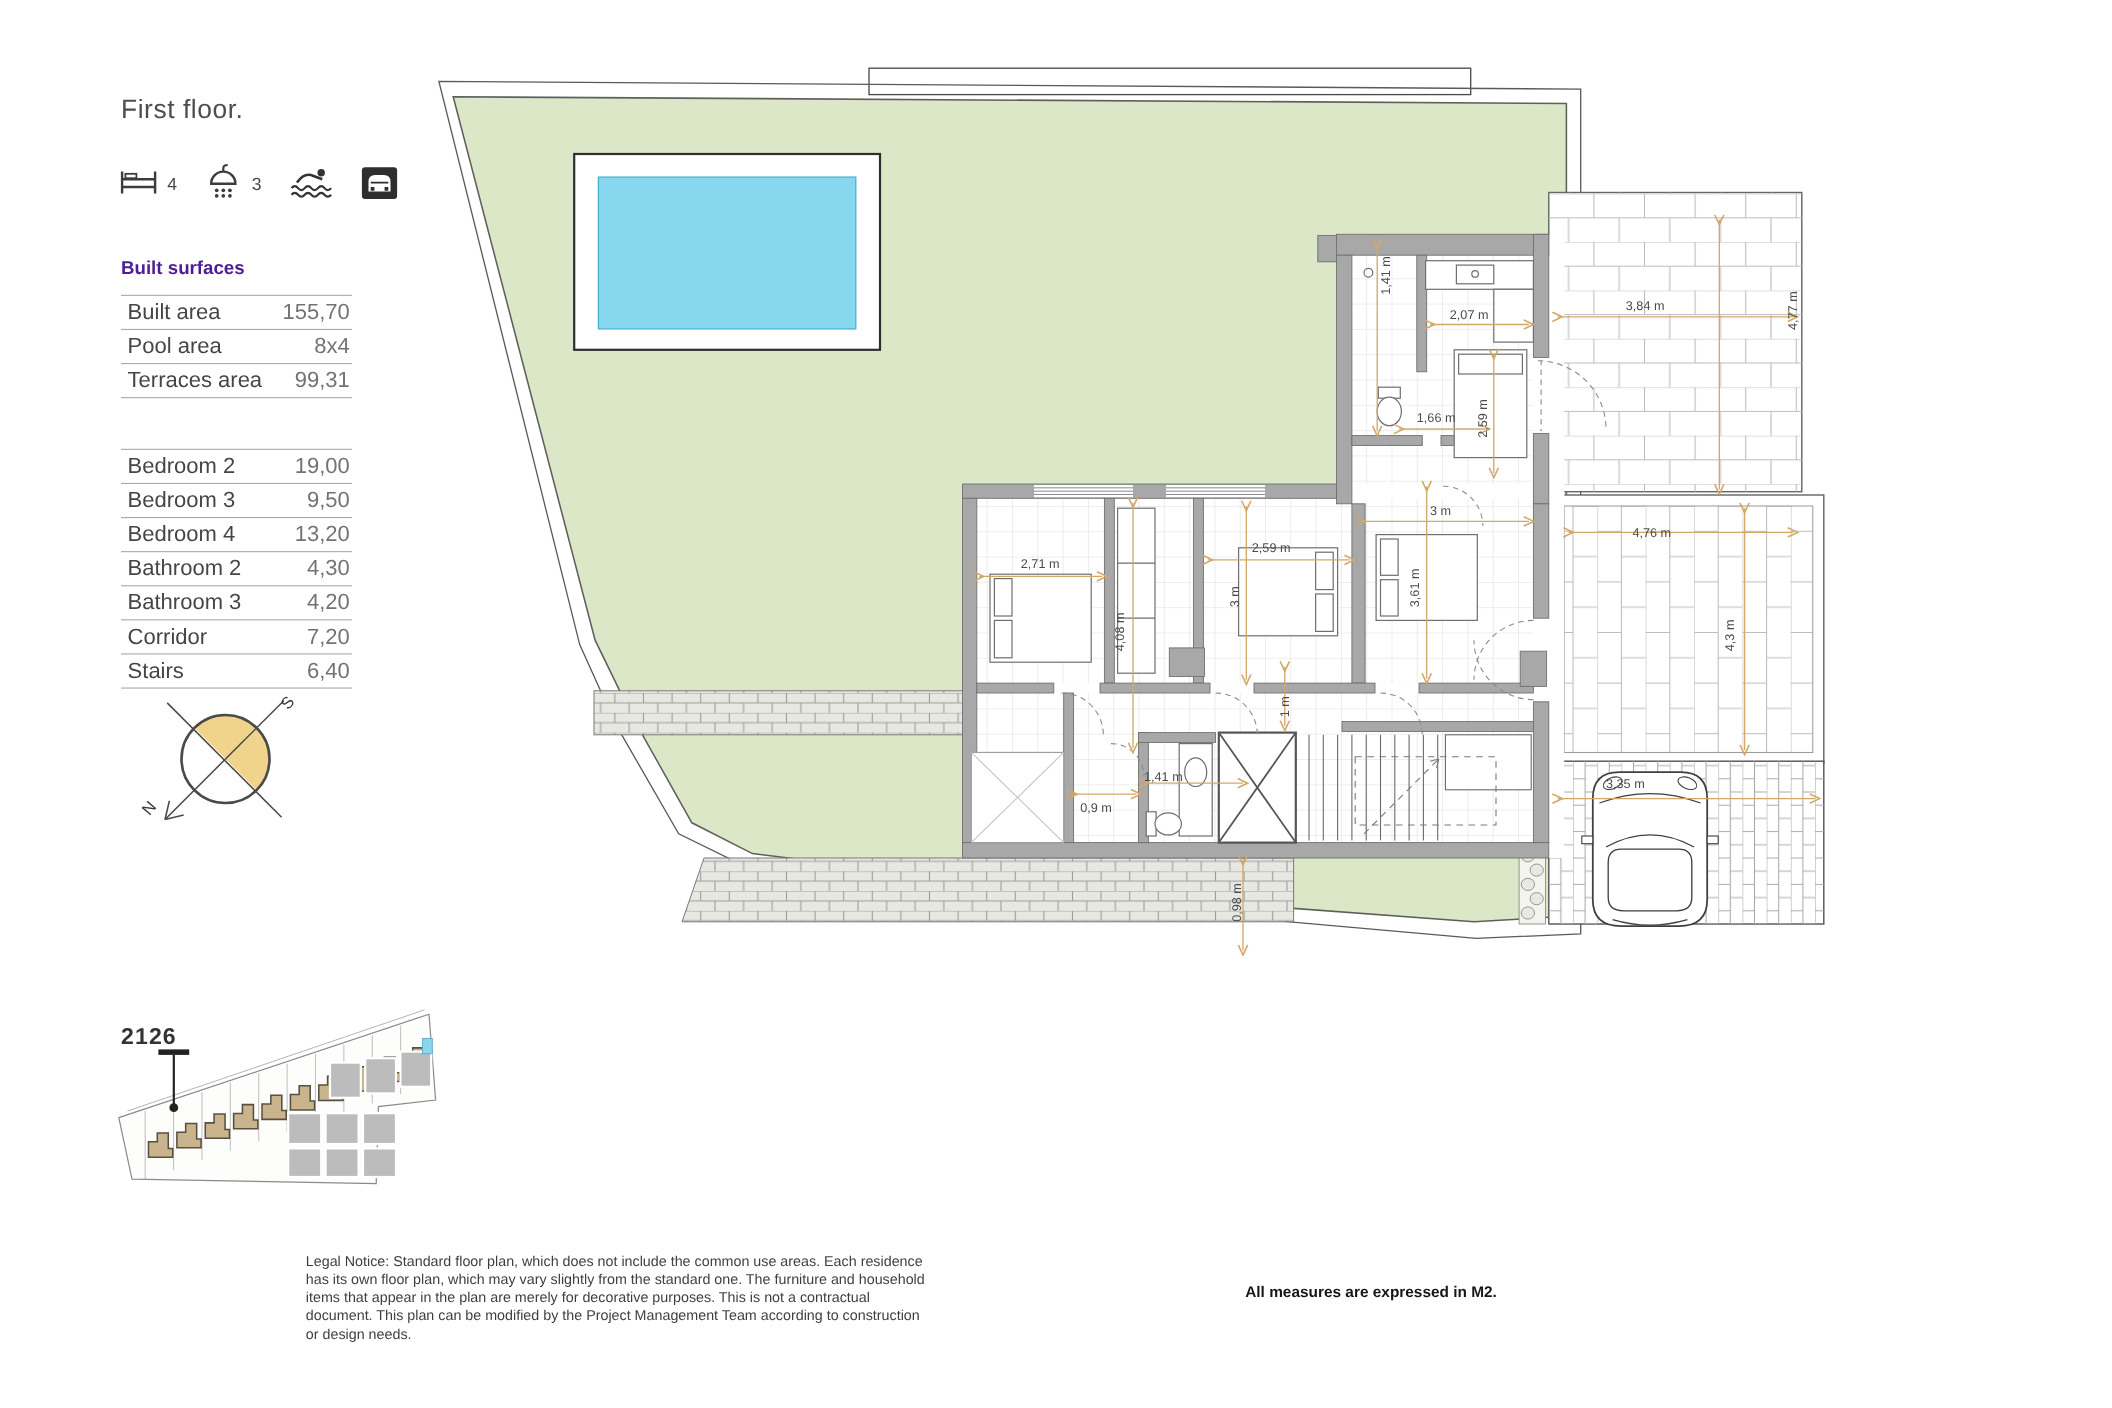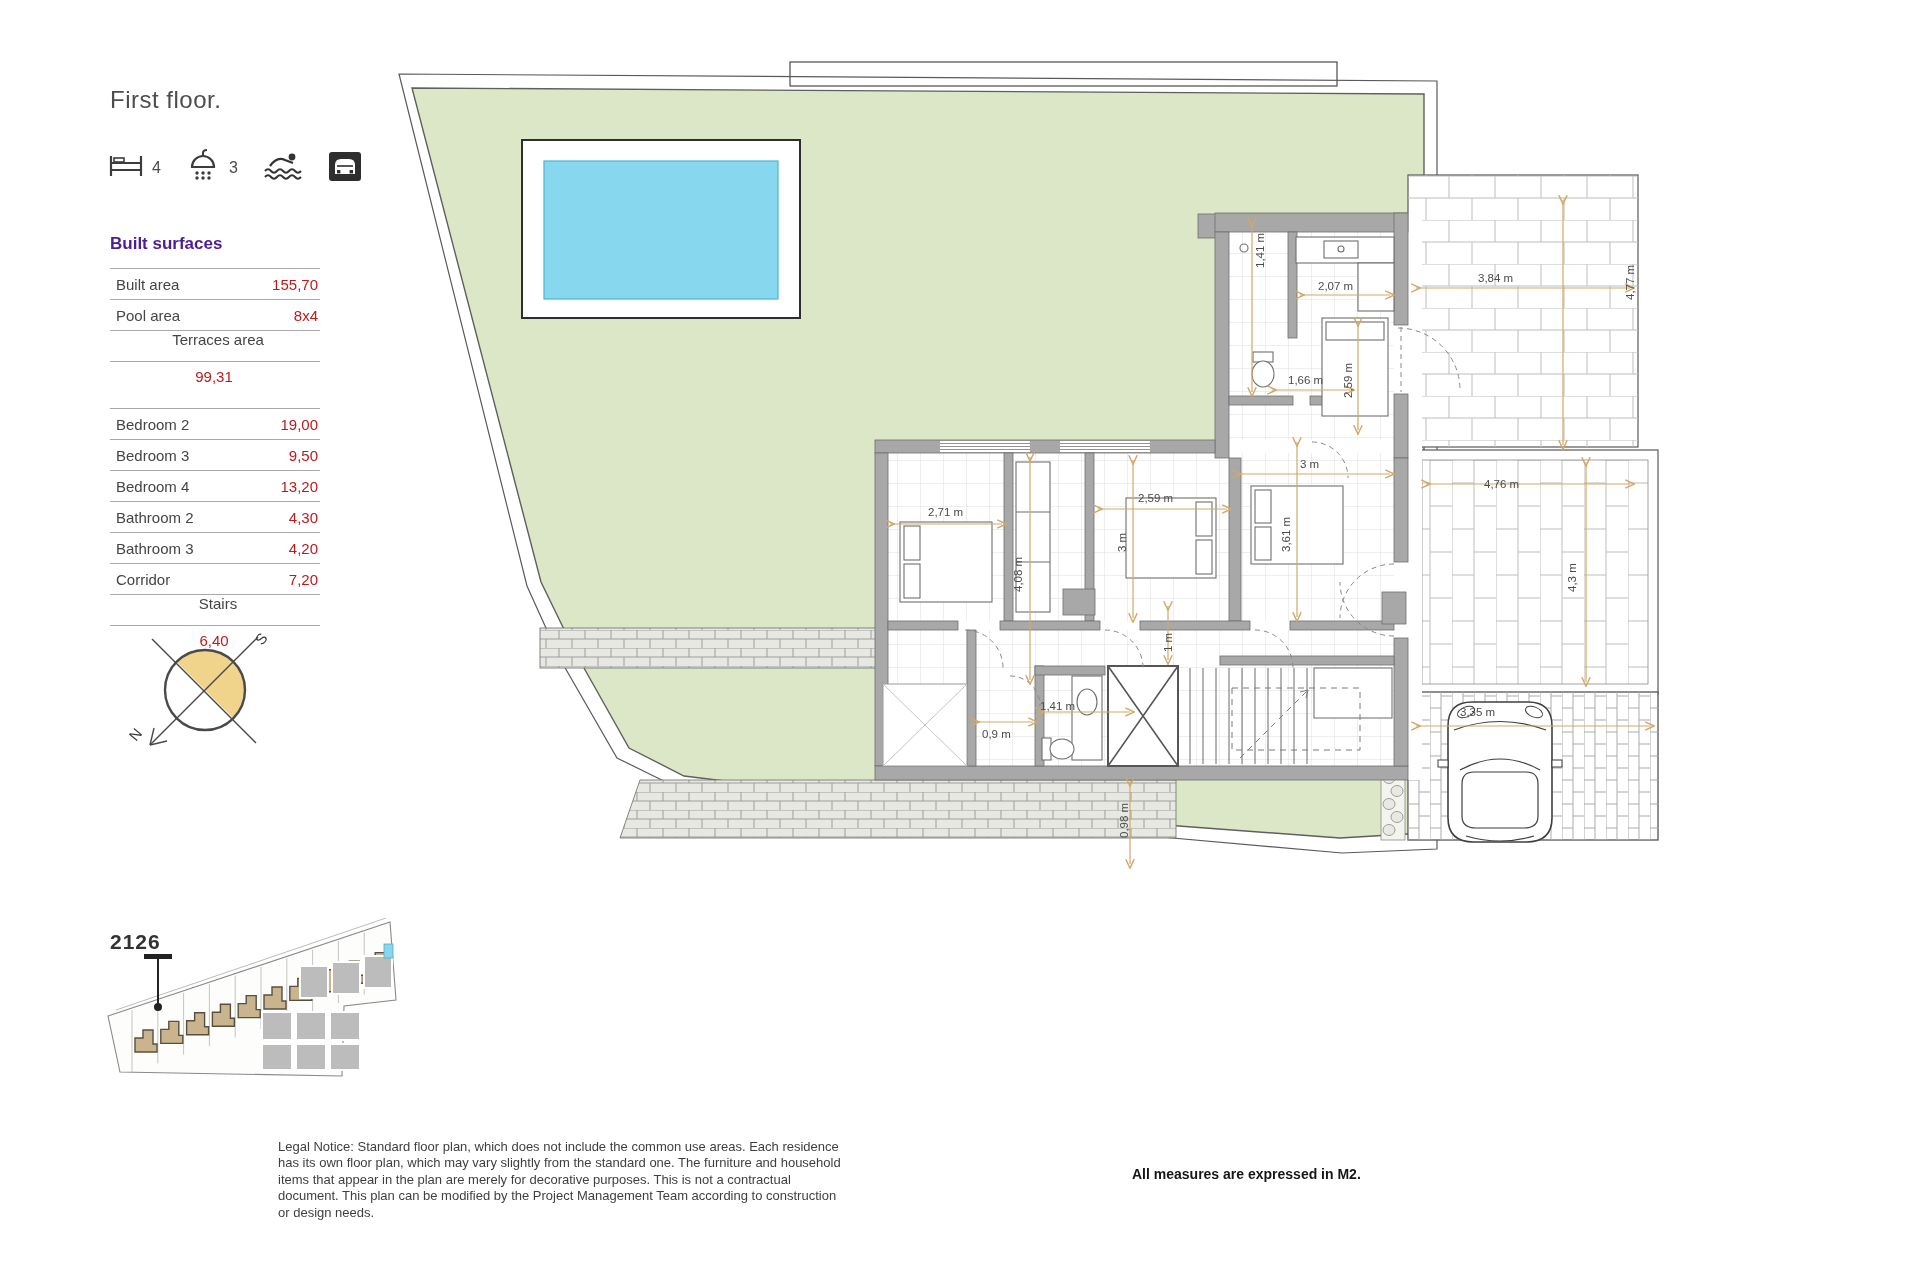--- a/index.html
+++ b/index.html
@@ -5,24 +5,24 @@
   html,body{margin:0;padding:0;background:#fff;}
   .page{position:relative;width:1920px;height:1280px;background:#ffffff;
         font-family:"Liberation Sans",sans-serif;overflow:hidden;}
   .title{position:absolute;left:110px;top:86px;font-size:24px;color:#4d4d4d;letter-spacing:.5px;}
   .amenities{position:absolute;left:108px;top:148px;display:flex;align-items:center;gap:24px;color:#3a3a3a;}
   .amenity{display:flex;align-items:center;gap:8px;}
   .amenity .cnt{font-size:16px;color:#4a4a4a;}
   .bs-heading{position:absolute;left:110px;top:234px;font-size:17px;font-weight:bold;color:#4c1d95;}
   .tbl{position:absolute;left:110px;width:210px;}
   .tbl .row{display:flex;justify-content:space-between;align-items:center;height:30px;
-            border-top:1px solid #a9a9a9;font-size:15px;gap:20px;}
-  .tbl .row:last-child{border-bottom:1px solid #a9a9a9;flex-direction:column;}
+            border-top:1px solid #a9a9a9;font-size:20px;}
+  .tbl .row:last-child{border-bottom:1px solid #a9a9a9;}
   .tbl .lbl{color:#454545;padding-left:6px;}
-  .tbl .val{color:#b91c1c;padding-right:2px;}
+  .tbl .val{color:#737373;padding-right:2px;}
   #t1{top:268px;} #t2{top:408px;}
   .legal{position:absolute;left:278px;top:1126px;width:566px;font-size:13px;line-height:1.26;color:#3f3f3f;}
   .measures{position:absolute;left:1132px;top:1166px;font-size:14px;font-weight:bold;color:#161616;}
   svg text.dim{font-family:"Liberation Sans",sans-serif;font-size:11.5px;fill:#4b4b4b;}
   svg text.compass-letter{font-family:"Liberation Sans",sans-serif;font-size:15px;fill:#3a3a3a;}
   svg text.unit{font-family:"Liberation Sans",sans-serif;font-size:21px;fill:#333;font-weight:bold;letter-spacing:1px;}
 </style>
 </head>
 <body>
 

